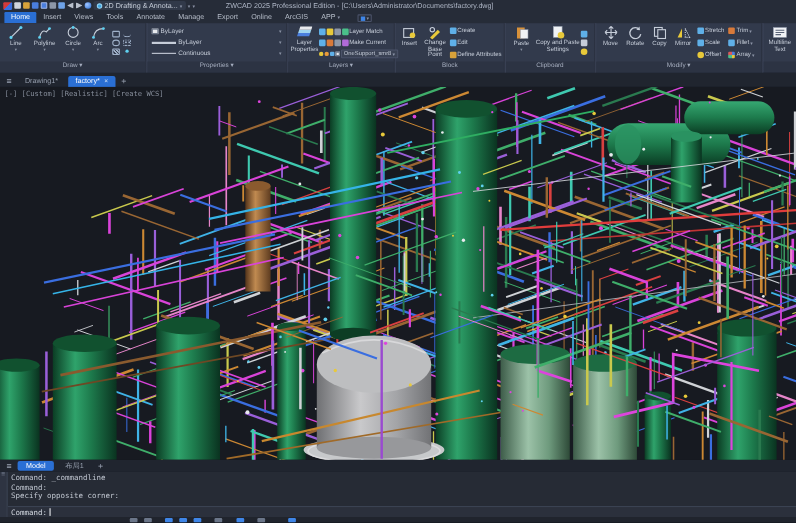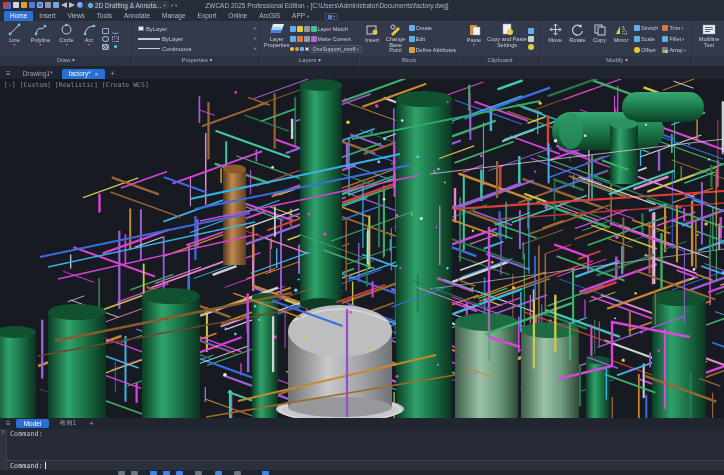--- a/index.html
+++ b/index.html
@@ -1247,21 +1247,23 @@
     <span class="burger">≡</span>
     <span class="mtab active">Model</span>
     <span class="mtab">布局1</span>
     <span class="plus">+</span>
   </div>
 
   <div class="cmdwrap">
     <div class="cmdgrip"></div>
     <div class="cmdmain">
       <div class="cmdhist">
+        <div>Command: _commandline</div>
         <div>Command:</div>
+        <div>Specify opposite corner:</div>
       </div>
       <div class="cmdinput">
         <span>Command:</span>
           <span class="cursorbar"></span>
       </div>
     </div>
   </div>
 
   <div class="statusbar">
     <span class="st" style="left:118px;background:#6b7689"></span>

